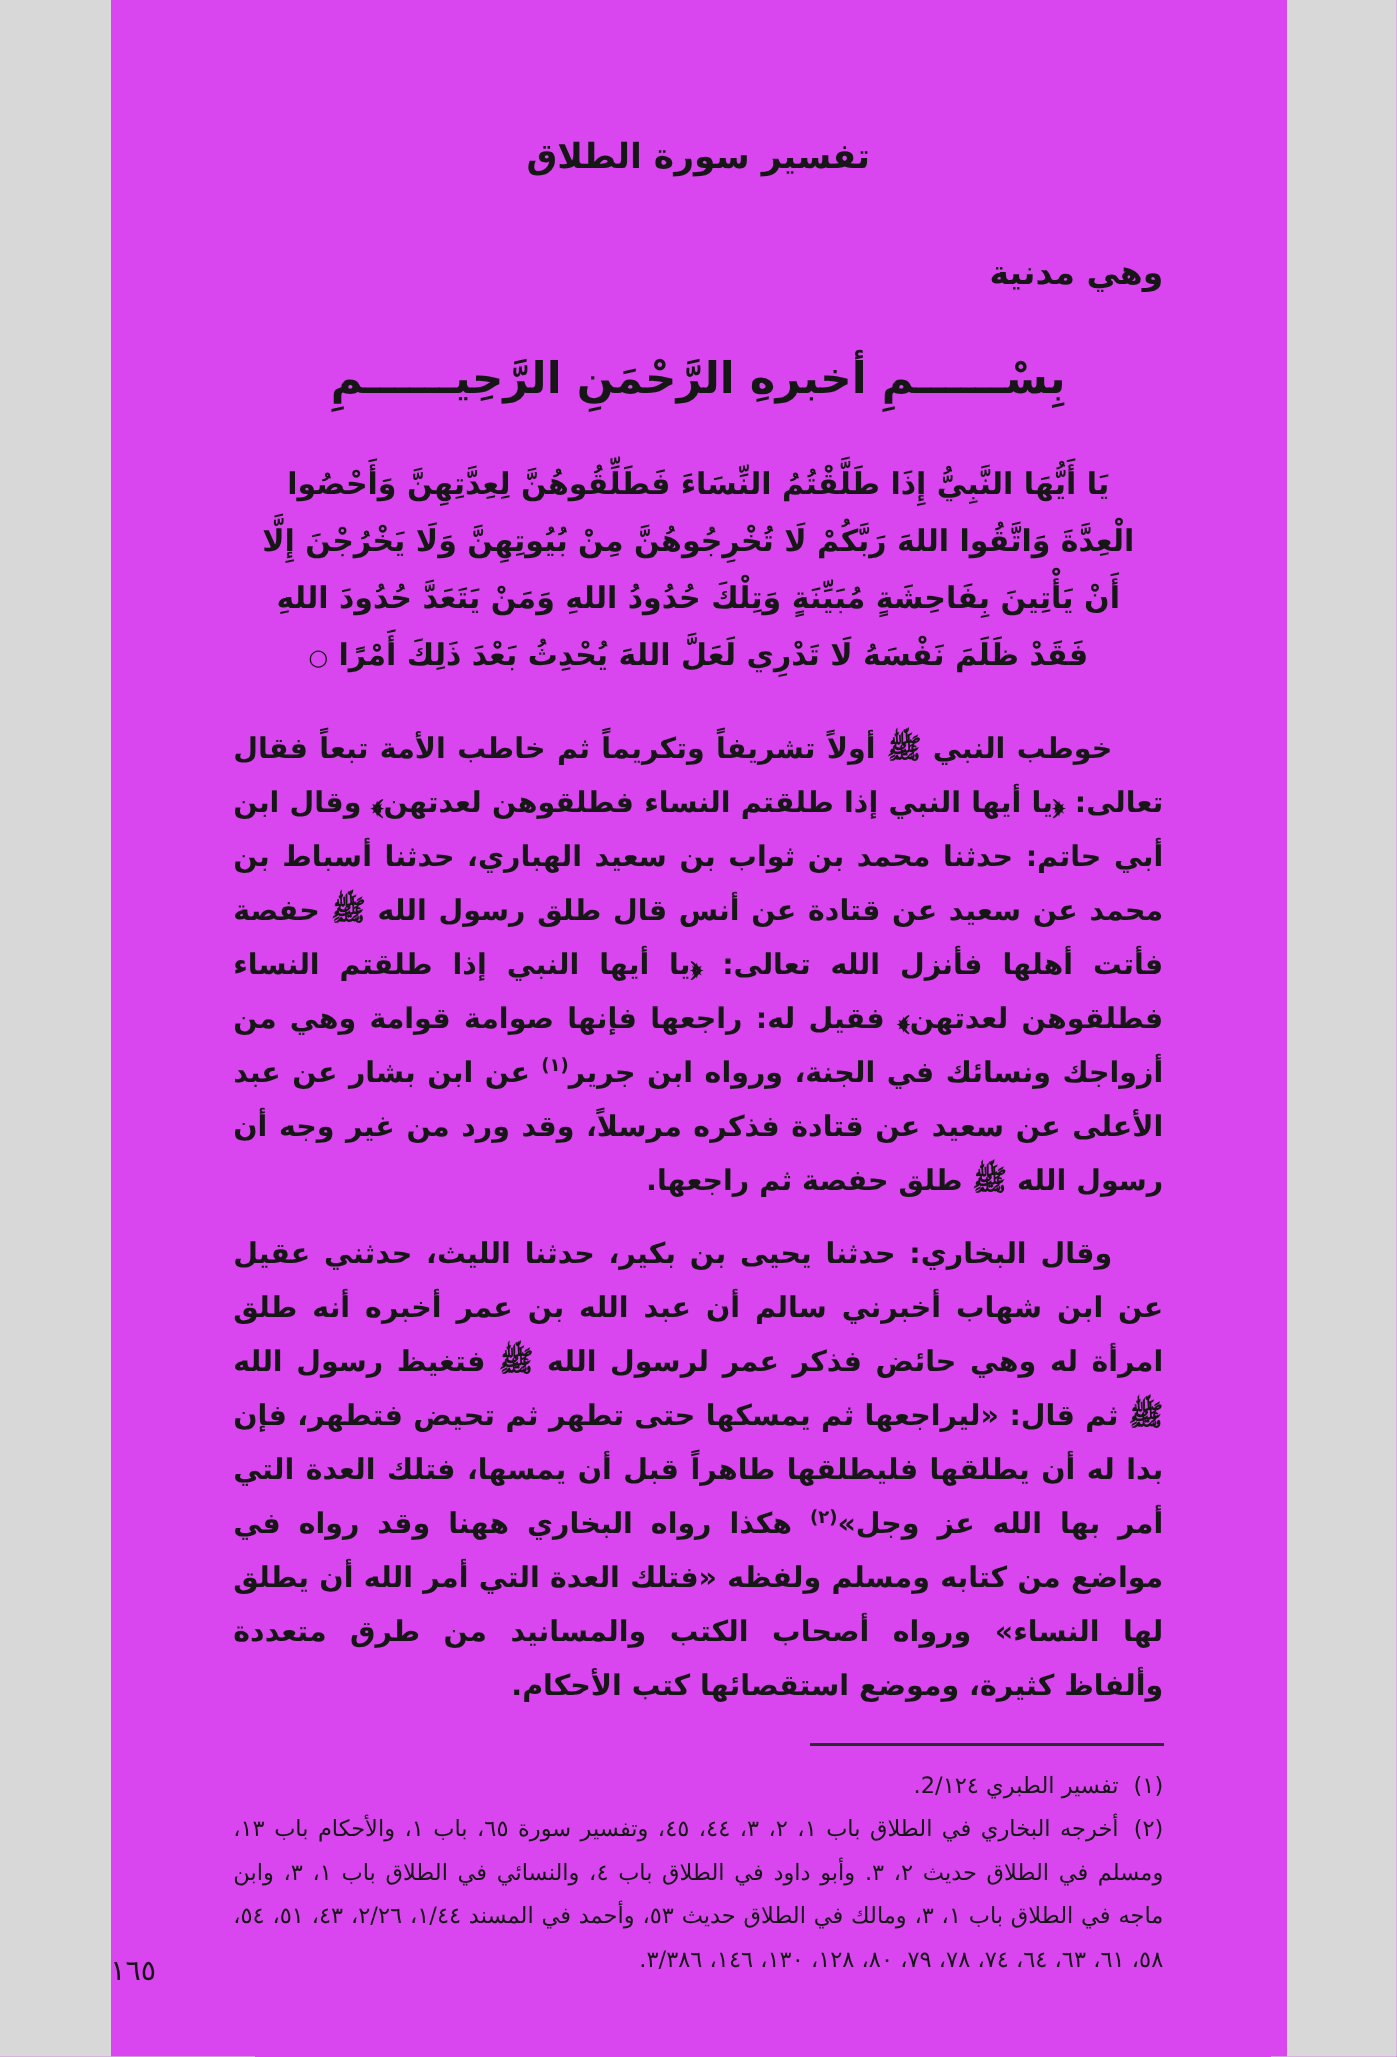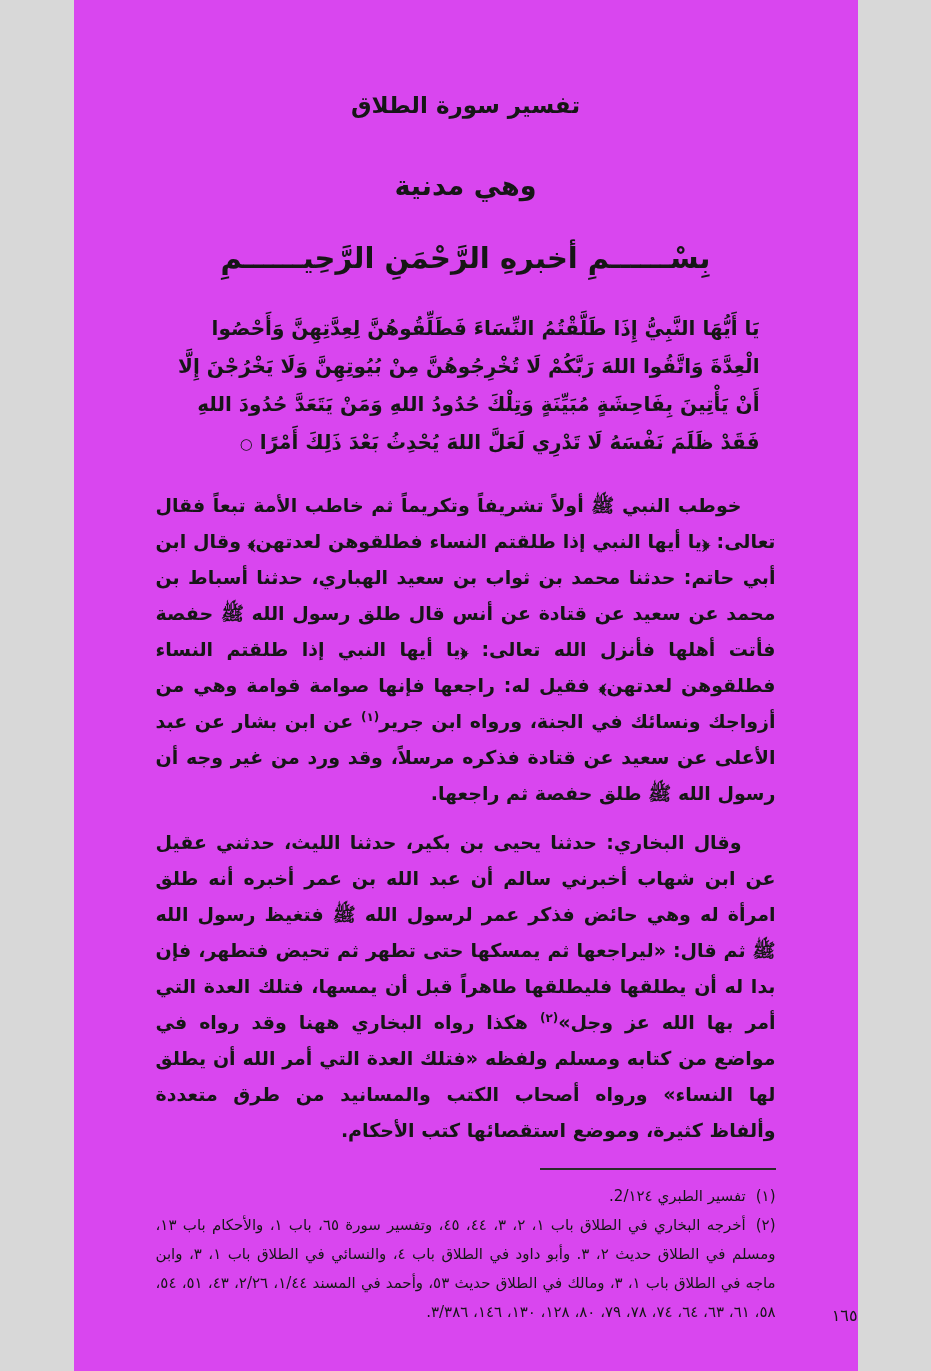--- a/index.html
+++ b/index.html
@@ -18,36 +18,36 @@
   }
   .content { padding: 92px 82px 0 82px; }
 
   .title {
     font-size: 23px;
     font-weight: 700;
     text-align: center;
     letter-spacing: 0.5px;
   }
   .subtitle {
-    font-size: 27px;
+    font-size: 22px;
     font-weight: 700;
-    text-align: center;
     margin-top: 52px;
   }
   .basmala {
     font-size: 29px;
     font-weight: 700;
     text-align: center;
     margin-top: 40px;
     white-space: nowrap;
   }
   .verse {
     font-size: 20px;
     font-weight: 700;
     line-height: 38px;
+    text-align: center;
     margin-top: 34px;
     padding: 0 16px;
   }
   .ayah-mark { font-size: 15px; font-weight: 400; }
 
   .body { margin-top: 24px; }
   .par {
     font-size: 19px;
     line-height: 36px;
     text-align: justify;
@@ -72,23 +72,22 @@
     line-height: 29px;
     text-align: justify;
   }
   .fn-marker { margin-left: 10px; }
 
   .page-number {
     position: absolute;
     bottom: 46px;
     left: 0;
     right: 0;
-    text-align: right;
-    font-size: 16px;
-    padding-left: 32px;
+    text-align: left;
+    font-size: 19px;
   }
 </style>
 </head>
 <body>
 
 <div class="page" lang="ar" dir="rtl">
   <div class="content">
 
     <h1 class="title">تفسير سورة الطلاق</h1>
 

